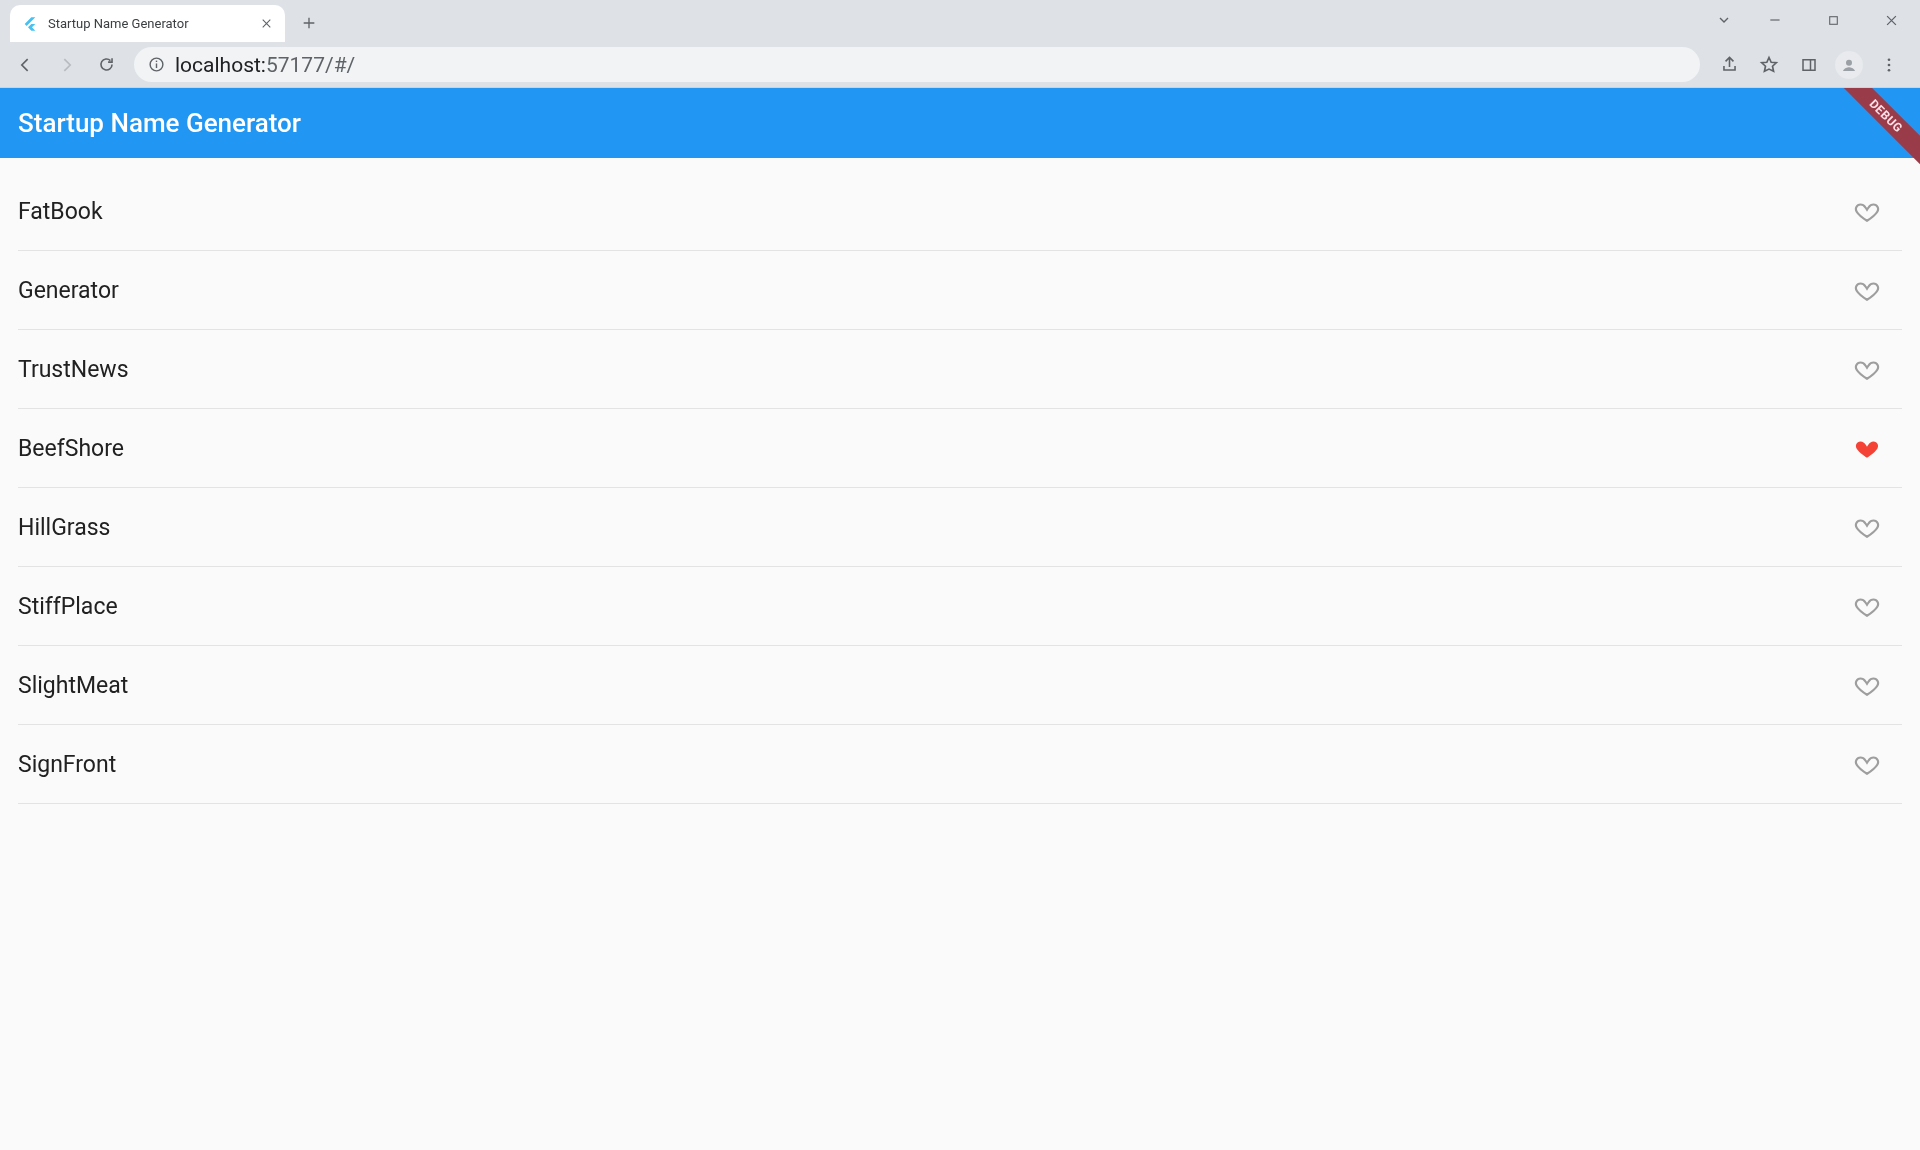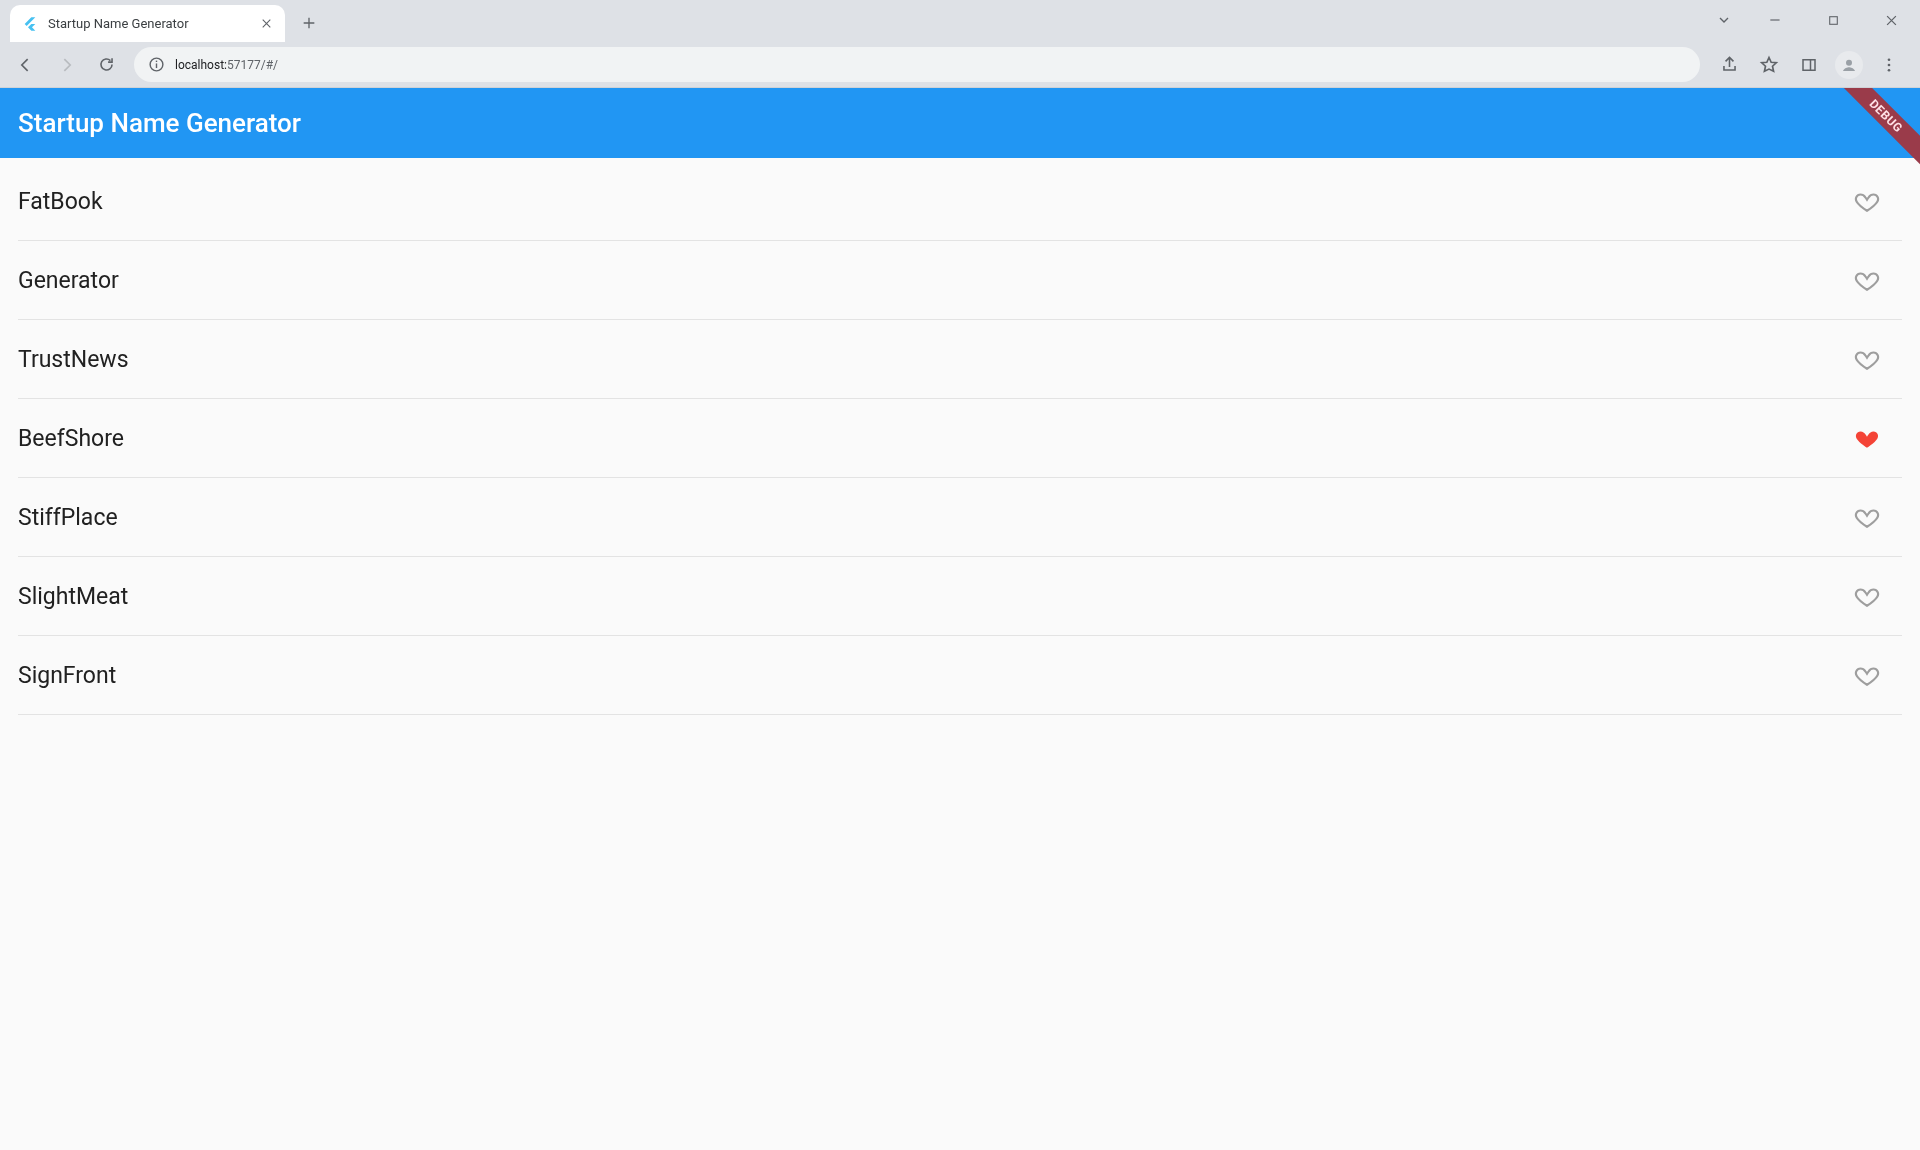--- a/index.html
+++ b/index.html
@@ -91,21 +91,21 @@
     background: #f1f3f4;
     border-radius: 18px;
     display:flex; align-items:center;
     padding: 0 14px;
     gap: 10px;
     color:#3c4043;
     font-size: 15px;
     margin: 0 6px;
   }
   .omnibox .info-icon { color:#5f6368; display:flex; }
-  .omnibox .url { flex:1; outline:none; border:none; background:transparent; font-size:12px; color:#202124;}
+  .omnibox .url { flex:1; outline:none; border:none; background:transparent; font-size:21px; color:#202124;}
   .omnibox .url .rest { color:#5f6368; }
   .right-icons { display:flex; align-items:center; gap:2px; padding-right:4px;}
   .right-icons .ic {
     width: 38px; height: 36px;
     display:flex; align-items:center; justify-content:center;
     color:#5f6368; cursor:pointer; border-radius:50%;
   }
   .avatar-circle {
     width: 28px; height: 28px; border-radius:50%;
     background:#e8eaed; display:flex; align-items:center; justify-content:center;
@@ -146,21 +146,21 @@
     font-size: 12px;
     font-weight: 700;
     text-align: center;
     transform: rotate(45deg);
     right: -46px;
     top: 18px;
     letter-spacing: 0.5px;
   }
 
   .list {
-    padding: 4px 18px;
+    padding: 14px 18px;
   }
   .row {
     height: 79px;
     display:flex; align-items:center;
     justify-content: space-between;
     border-bottom: 1px solid #e3e3e3;
     padding: 0 20px 0 0;
   }
   .row .name {
     font-size: 23px;
@@ -327,20 +327,28 @@
       </div>
       <div class="row">
         <span class="name">BeefShore</span>
         <span class="heart fav">
           <svg viewBox="0 0 24 24">
             <path d="M12 21s-7.2-4.5-9.5-8.3C.7 9.7 2.4 6 6 6c2.2 0 3.6 1.3 4.5 2.6.3.4 1 1.4 1.5 2.2.5-.8 1.2-1.8 1.5-2.2C14.4 7.3 15.8 6 18 6c3.6 0 5.3 3.7 3.5 6.7C19.2 16.5 12 21 12 21z"></path>
           </svg>
         </span>
       </div>
       <div class="row">
+        <span class="name">HillGrass</span>
+        <span class="heart unfav">
+          <svg viewBox="0 0 24 24">
+            <path d="M12 21s-7.2-4.5-9.5-8.3C.7 9.7 2.4 6 6 6c2.2 0 3.6 1.3 4.5 2.6.3.4 1 1.4 1.5 2.2.5-.8 1.2-1.8 1.5-2.2C14.4 7.3 15.8 6 18 6c3.6 0 5.3 3.7 3.5 6.7C19.2 16.5 12 21 12 21z"></path>
+          </svg>
+        </span>
+      </div>
+      <div class="row">
         <span class="name">StiffPlace</span>
         <span class="heart unfav">
           <svg viewBox="0 0 24 24">
             <path d="M12 21s-7.2-4.5-9.5-8.3C.7 9.7 2.4 6 6 6c2.2 0 3.6 1.3 4.5 2.6.3.4 1 1.4 1.5 2.2.5-.8 1.2-1.8 1.5-2.2C14.4 7.3 15.8 6 18 6c3.6 0 5.3 3.7 3.5 6.7C19.2 16.5 12 21 12 21z"></path>
           </svg>
         </span>
       </div>
       <div class="row">
         <span class="name">SlightMeat</span>
         <span class="heart unfav">

